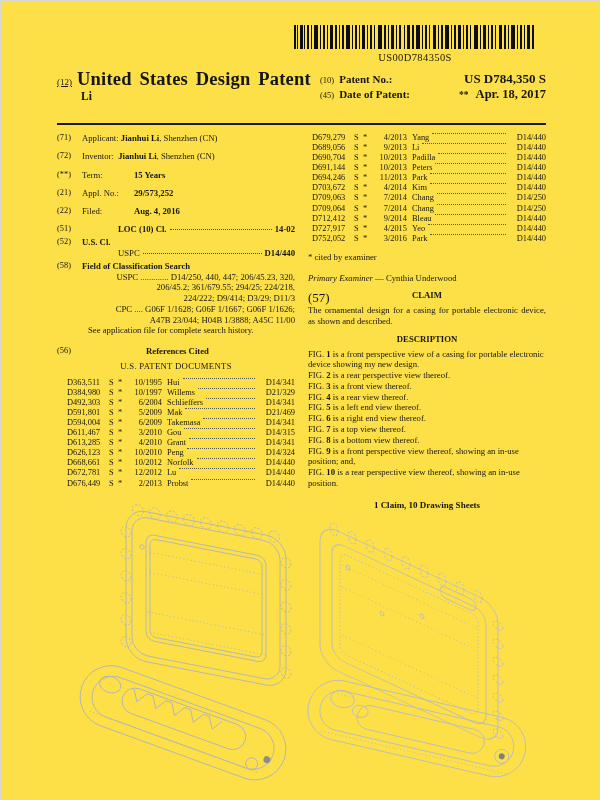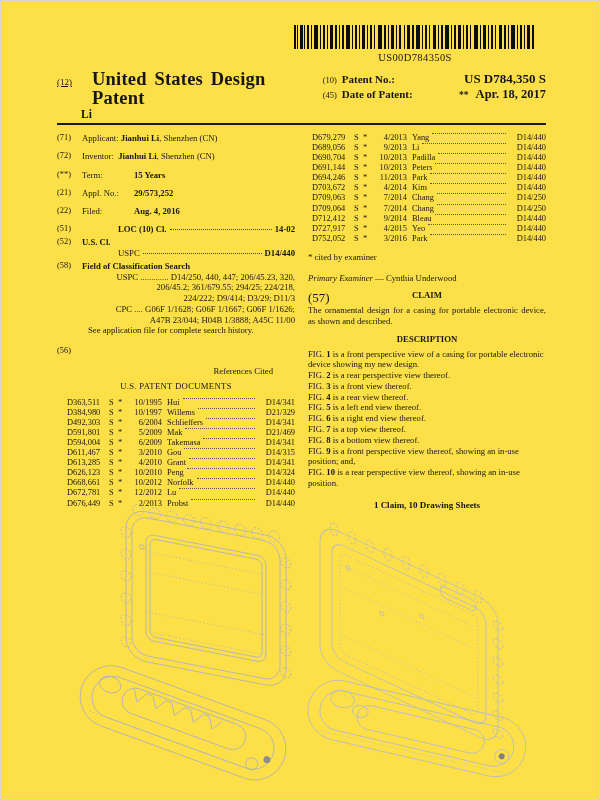--- a/index.html
+++ b/index.html
@@ -5,21 +5,21 @@
   html,body{margin:0;padding:0;background:#ffffff;}
   .page{position:relative;width:600px;height:800px;background:#fde047;overflow:hidden;
         font-family:"Liberation Serif","DejaVu Serif",serif;color:#161616;
         box-sizing:border-box;border:1px solid #d6d6d6;}
   
   .barcode-wrap{position:absolute;left:293px;top:24px;width:242px;text-align:center;}
   .barcode-text{font-size:10.5px;letter-spacing:.4px;margin-top:0px;line-height:1;}
   
   .masthead{position:absolute;top:69px;left:56px;width:489px;display:flex;justify-content:space-between;}
   .title-row{display:flex;align-items:baseline;}
-  .code12{font-size:9px;margin-right:20px;text-decoration:underline;}
+  .code12{font-size:9px;margin-right:5px;text-decoration:underline;}
   .main-title{font-size:18.5px;font-weight:bold;word-spacing:3px;letter-spacing:.2px;line-height:1;}
   .surname{font-weight:bold;font-size:11.5px;margin:2px 0 0 24px;line-height:1;}
   .mast-right{width:226px;padding-top:2px;}
   .mr-row{display:flex;align-items:baseline;margin-bottom:3px;}
   .code-small{font-size:8.5px;margin-right:5px;}
   .mr-label{font-weight:bold;font-size:11px;}
   .mr-value{margin-left:auto;font-weight:bold;font-size:12.5px;line-height:1;}
   .stars{font-size:9.5px;font-weight:bold;margin-right:7px;}
   .rule{position:absolute;top:122px;left:56px;width:489px;height:2px;background:#1a1a1a;}
   
@@ -30,21 +30,21 @@
   .enum{flex:none;width:25px;font-size:8.4px;}
   .econtent{flex:1;min-width:0;}
   .b{font-weight:bold;}
   .kv-label{display:inline-block;min-width:52px;}
   .lead{flex:1;margin:0 3px;border-bottom:1px dotted #444;transform:translateY(-2px);}
   .flexline{display:flex;align-items:baseline;padding-left:36px;}
   .tight{margin-bottom:2px;}
   .fcs-lines div{text-align:right;}
   .fcs-lines div:last-child{text-align:left;padding-left:6px;}
   .refs-entry{margin-top:10px;margin-bottom:2px;}
-  .centered-head{flex:1;text-align:right;font-weight:normal;padding-right:22px;margin-top:20px;}
+  .centered-head{flex:1;text-align:center;font-weight:bold;padding-right:22px;}
   .sub-center{text-align:center;margin:4px 0 6px;letter-spacing:.3px;}
   
   .ptable{padding-left:10px;font-size:8.4px;}
   .pt-row{display:flex;align-items:flex-start;line-height:1.2;}
   .pt-no{flex:none;width:42px;}
   .pt-kind{flex:none;width:9px;}
   .pt-star{flex:none;width:10px;}
   .pt-date{flex:none;width:34px;text-align:right;padding-right:5px;}
   .pt-name{flex:none;}
   .lead2{flex:1;margin:0 3px 2px;border-bottom:1px dotted #555;}

